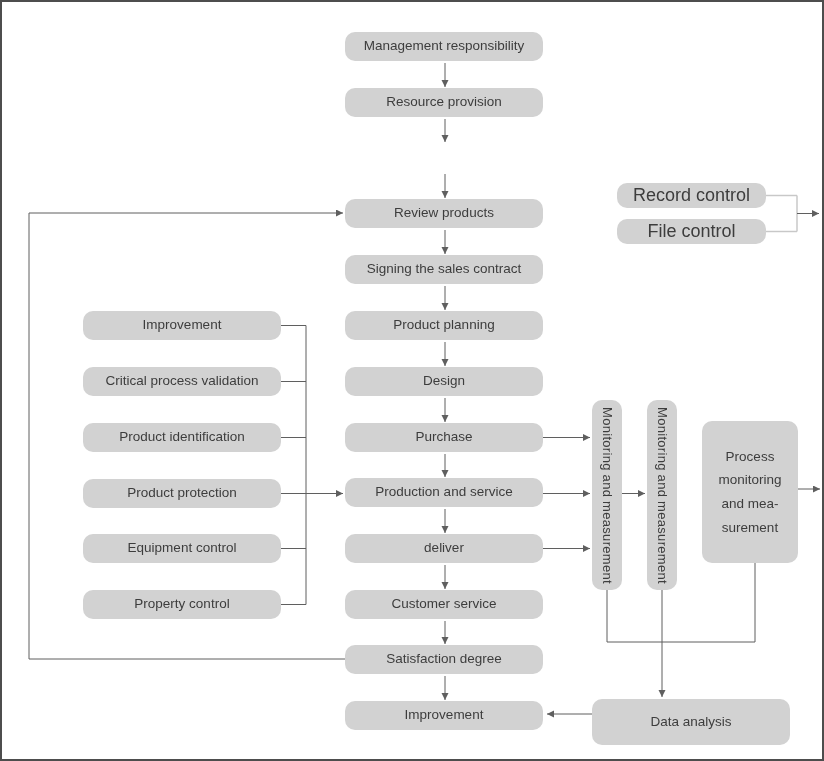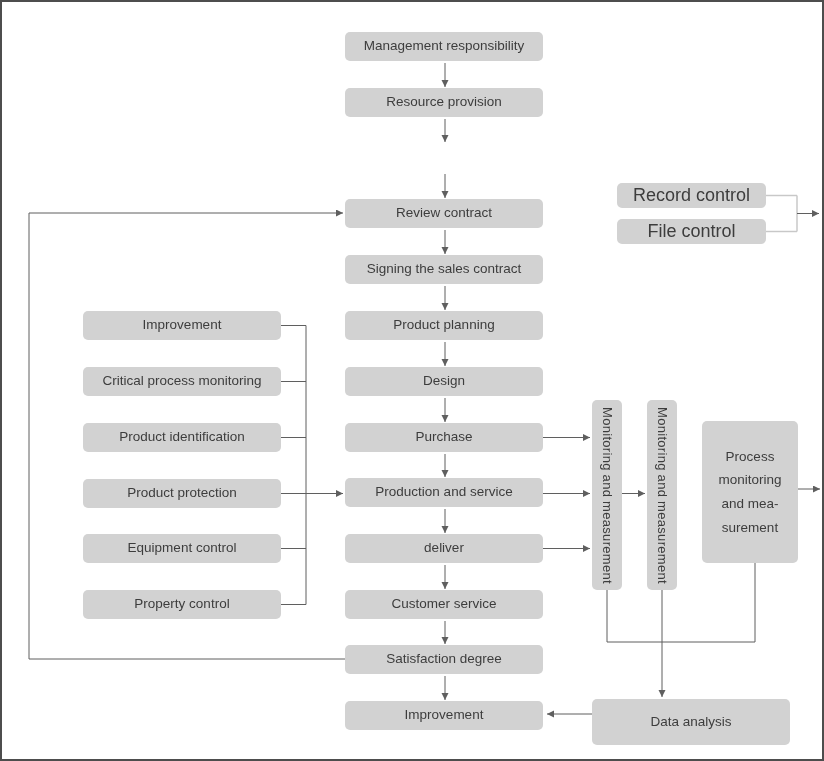--- a/index.html
+++ b/index.html
@@ -13,21 +13,21 @@
     overflow: hidden;
   }
   svg.connectors { position:absolute; left:0; top:0; width:820px; height:757px; }
   svg .line { stroke: var(--connector, #5f5f5f); stroke-width:1; fill:none; }
   svg .bracket-line { stroke: var(--bracket, #c8c8c8); stroke-width:1.5; fill:none; }
   svg .arrowhead-shape { fill: var(--connector, #5f5f5f); }
   .node {
     position: absolute;
     background: var(--node-fill, #d2d2d2);
     color: var(--node-text, #3d3d3d);
-    border-radius: 5px;
+    border-radius: 10px;
     font-size: 13.5px;
     line-height: 1.2;
     display: flex;
     align-items: center;
     justify-content: center;
     text-align: center;
     box-sizing: border-box;
   }
   .std  { width:198px; height:29px; }
   .small{ width:149px; height:25px; font-size:18px; }
@@ -85,33 +85,33 @@
     <line class="line" x1="605" y1="588" x2="605" y2="640"></line>
     <line class="line" x1="605" y1="640" x2="753" y2="640"></line>
     <line class="line" x1="753" y1="561" x2="753" y2="640"></line>
     <line class="line" x1="660" y1="588" x2="660" y2="695" marker-end="url(#arr)"></line>
 
     <line class="line" x1="590" y1="712" x2="545" y2="712" marker-end="url(#arr)"></line>
   </svg>
 
   <div class="node std" style="left:343px;top:30px">Management responsibility</div>
   <div class="node std" style="left:343px;top:86px">Resource provision</div>
-  <div class="node std" style="left:343px;top:197px">Review contract</div>
+  <div class="node std" style="left:343px;top:197px">Review products</div>
   <div class="node std" style="left:343px;top:253px">Signing the sales contract</div>
   <div class="node std" style="left:343px;top:309px">Product planning</div>
   <div class="node std" style="left:343px;top:365px">Design</div>
   <div class="node std" style="left:343px;top:421px">Purchase</div>
   <div class="node std" style="left:343px;top:476px">Production and service</div>
   <div class="node std" style="left:343px;top:532px">deliver</div>
   <div class="node std" style="left:343px;top:588px">Customer service</div>
   <div class="node std" style="left:343px;top:643px">Satisfaction degree</div>
   <div class="node std" style="left:343px;top:699px">Improvement</div>
 
   <div class="node std" style="left:81px;top:309px">Improvement</div>
-  <div class="node std" style="left:81px;top:365px">Critical process monitoring</div>
+  <div class="node std" style="left:81px;top:365px">Critical process validation</div>
   <div class="node std" style="left:81px;top:421px">Product identification</div>
   <div class="node std" style="left:81px;top:477px">Product protection</div>
   <div class="node std" style="left:81px;top:532px">Equipment control</div>
   <div class="node std" style="left:81px;top:588px">Property control</div>
 
   <div class="node small" style="left:615px;top:181px">Record control</div>
   <div class="node small" style="left:615px;top:217px">File control</div>
 
   <div class="node vbox" style="left:590px;top:398px">Monitoring and measurement</div>
   <div class="node vbox" style="left:645px;top:398px">Monitoring and measurement</div>

